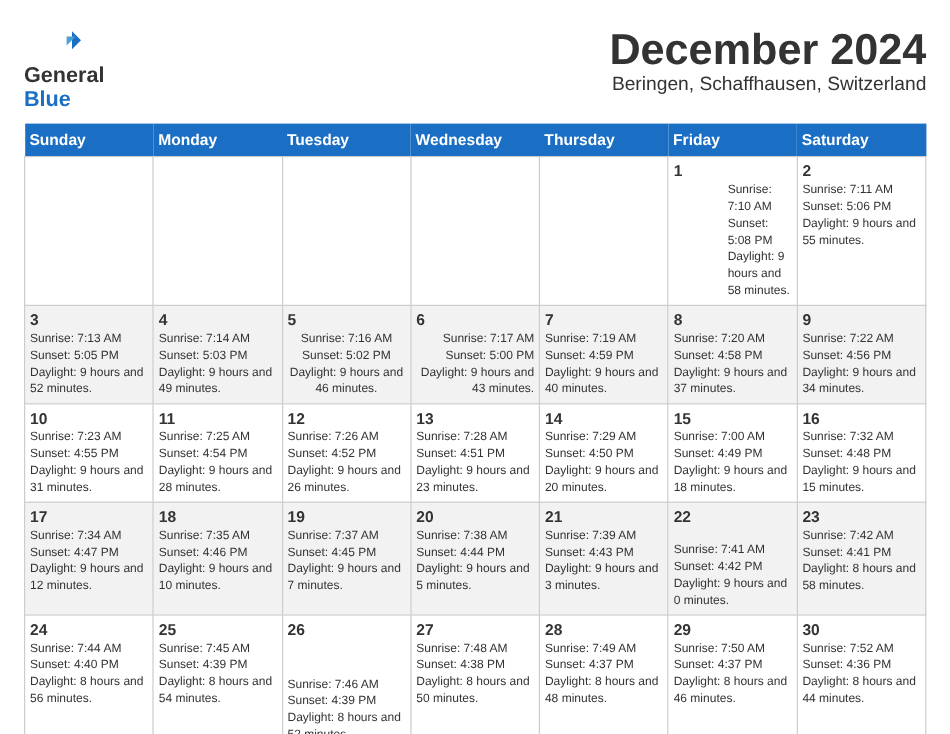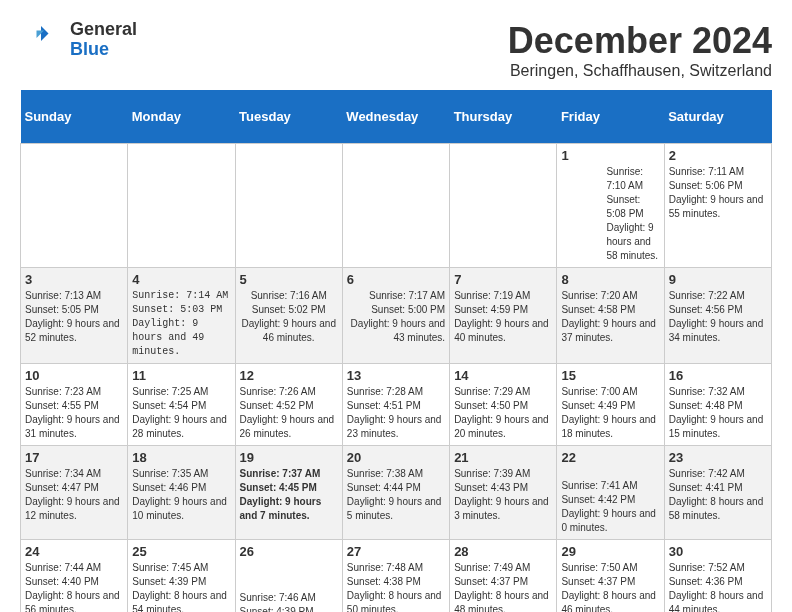--- a/index.html
+++ b/index.html
@@ -11,21 +11,23 @@
       padding: 20px;
     }
     .header {
       display: flex;
       justify-content: space-between;
       align-items: flex-start;
       margin-bottom: 10px;
     }
     .logo {
       display: flex;
-      gap: 20px;
+      align-items: center;
+      gap: 3px;
+      flex-direction: column;
     }
     .logo-text {
       font-size: 18px;
       font-weight: bold;
       line-height: 1.1;
     }
     .logo-general { color: #333; }
     .logo-blue { color: #1a6fc4; }
     .logo-icon {
       width: 30px;
@@ -44,21 +46,21 @@
       color: #333;
     }
     table {
       width: 100%;
       border-collapse: collapse;
       font-size: 11px;
     }
     thead th {
       background-color: #1a6fc4;
       color: white;
-      padding: 19px 4px;
+      padding: 6px 4px;
       text-align: left;
       font-size: 13px;
       font-weight: bold;
     }
     td {
       border: 1px solid #ccc;
       vertical-align: top;
       padding: 4px;
       width: calc(100% / 7);
       min-height: 80px;
@@ -137,21 +139,21 @@
       </tr>
       <tr>
         <td>
           <span class="day-num">3</span>
           <div class="day-info" style="white-space: pre-line;">Sunrise: 7:13 AM
 Sunset: 5:05 PM
 Daylight: 9 hours and 52 minutes.</div>
         </td>
         <td>
           <span class="day-num">4</span>
-          <div class="day-info" style="white-space: pre-line; font-family: Liberation Mono, monospace;">Sunrise: 7:14 AM
+          <div class="day-info" style="white-space: pre-line;">Sunrise: 7:14 AM
 Sunset: 5:03 PM
 Daylight: 9 hours and 49 minutes.</div>
         </td>
         <td>
           <span class="day-num">5</span>
           <div class="day-info" style="white-space: pre-line; text-align: center;">Sunrise: 7:16 AM
 Sunset: 5:02 PM
 Daylight: 9 hours and 46 minutes.</div>
         </td>
         <td>
@@ -231,21 +233,21 @@
 Daylight: 9 hours and 12 minutes.</div>
         </td>
         <td>
           <span class="day-num">18</span>
           <div class="day-info" style="white-space: pre-line;">Sunrise: 7:35 AM
 Sunset: 4:46 PM
 Daylight: 9 hours and 10 minutes.</div>
         </td>
         <td>
           <span class="day-num">19</span>
-          <div class="day-info" style="white-space: pre-line; font-weight: bold;">Sunrise: 7:37 AM
+          <div class="day-info" style="white-space: pre-line;">Sunrise: 7:37 AM
 Sunset: 4:45 PM
 Daylight: 9 hours and 7 minutes.</div>
         </td>
         <td>
           <span class="day-num">20</span>
           <div class="day-info" style="white-space: pre-line;">Sunrise: 7:38 AM
 Sunset: 4:44 PM
 Daylight: 9 hours and 5 minutes.</div>
         </td>
         <td>

